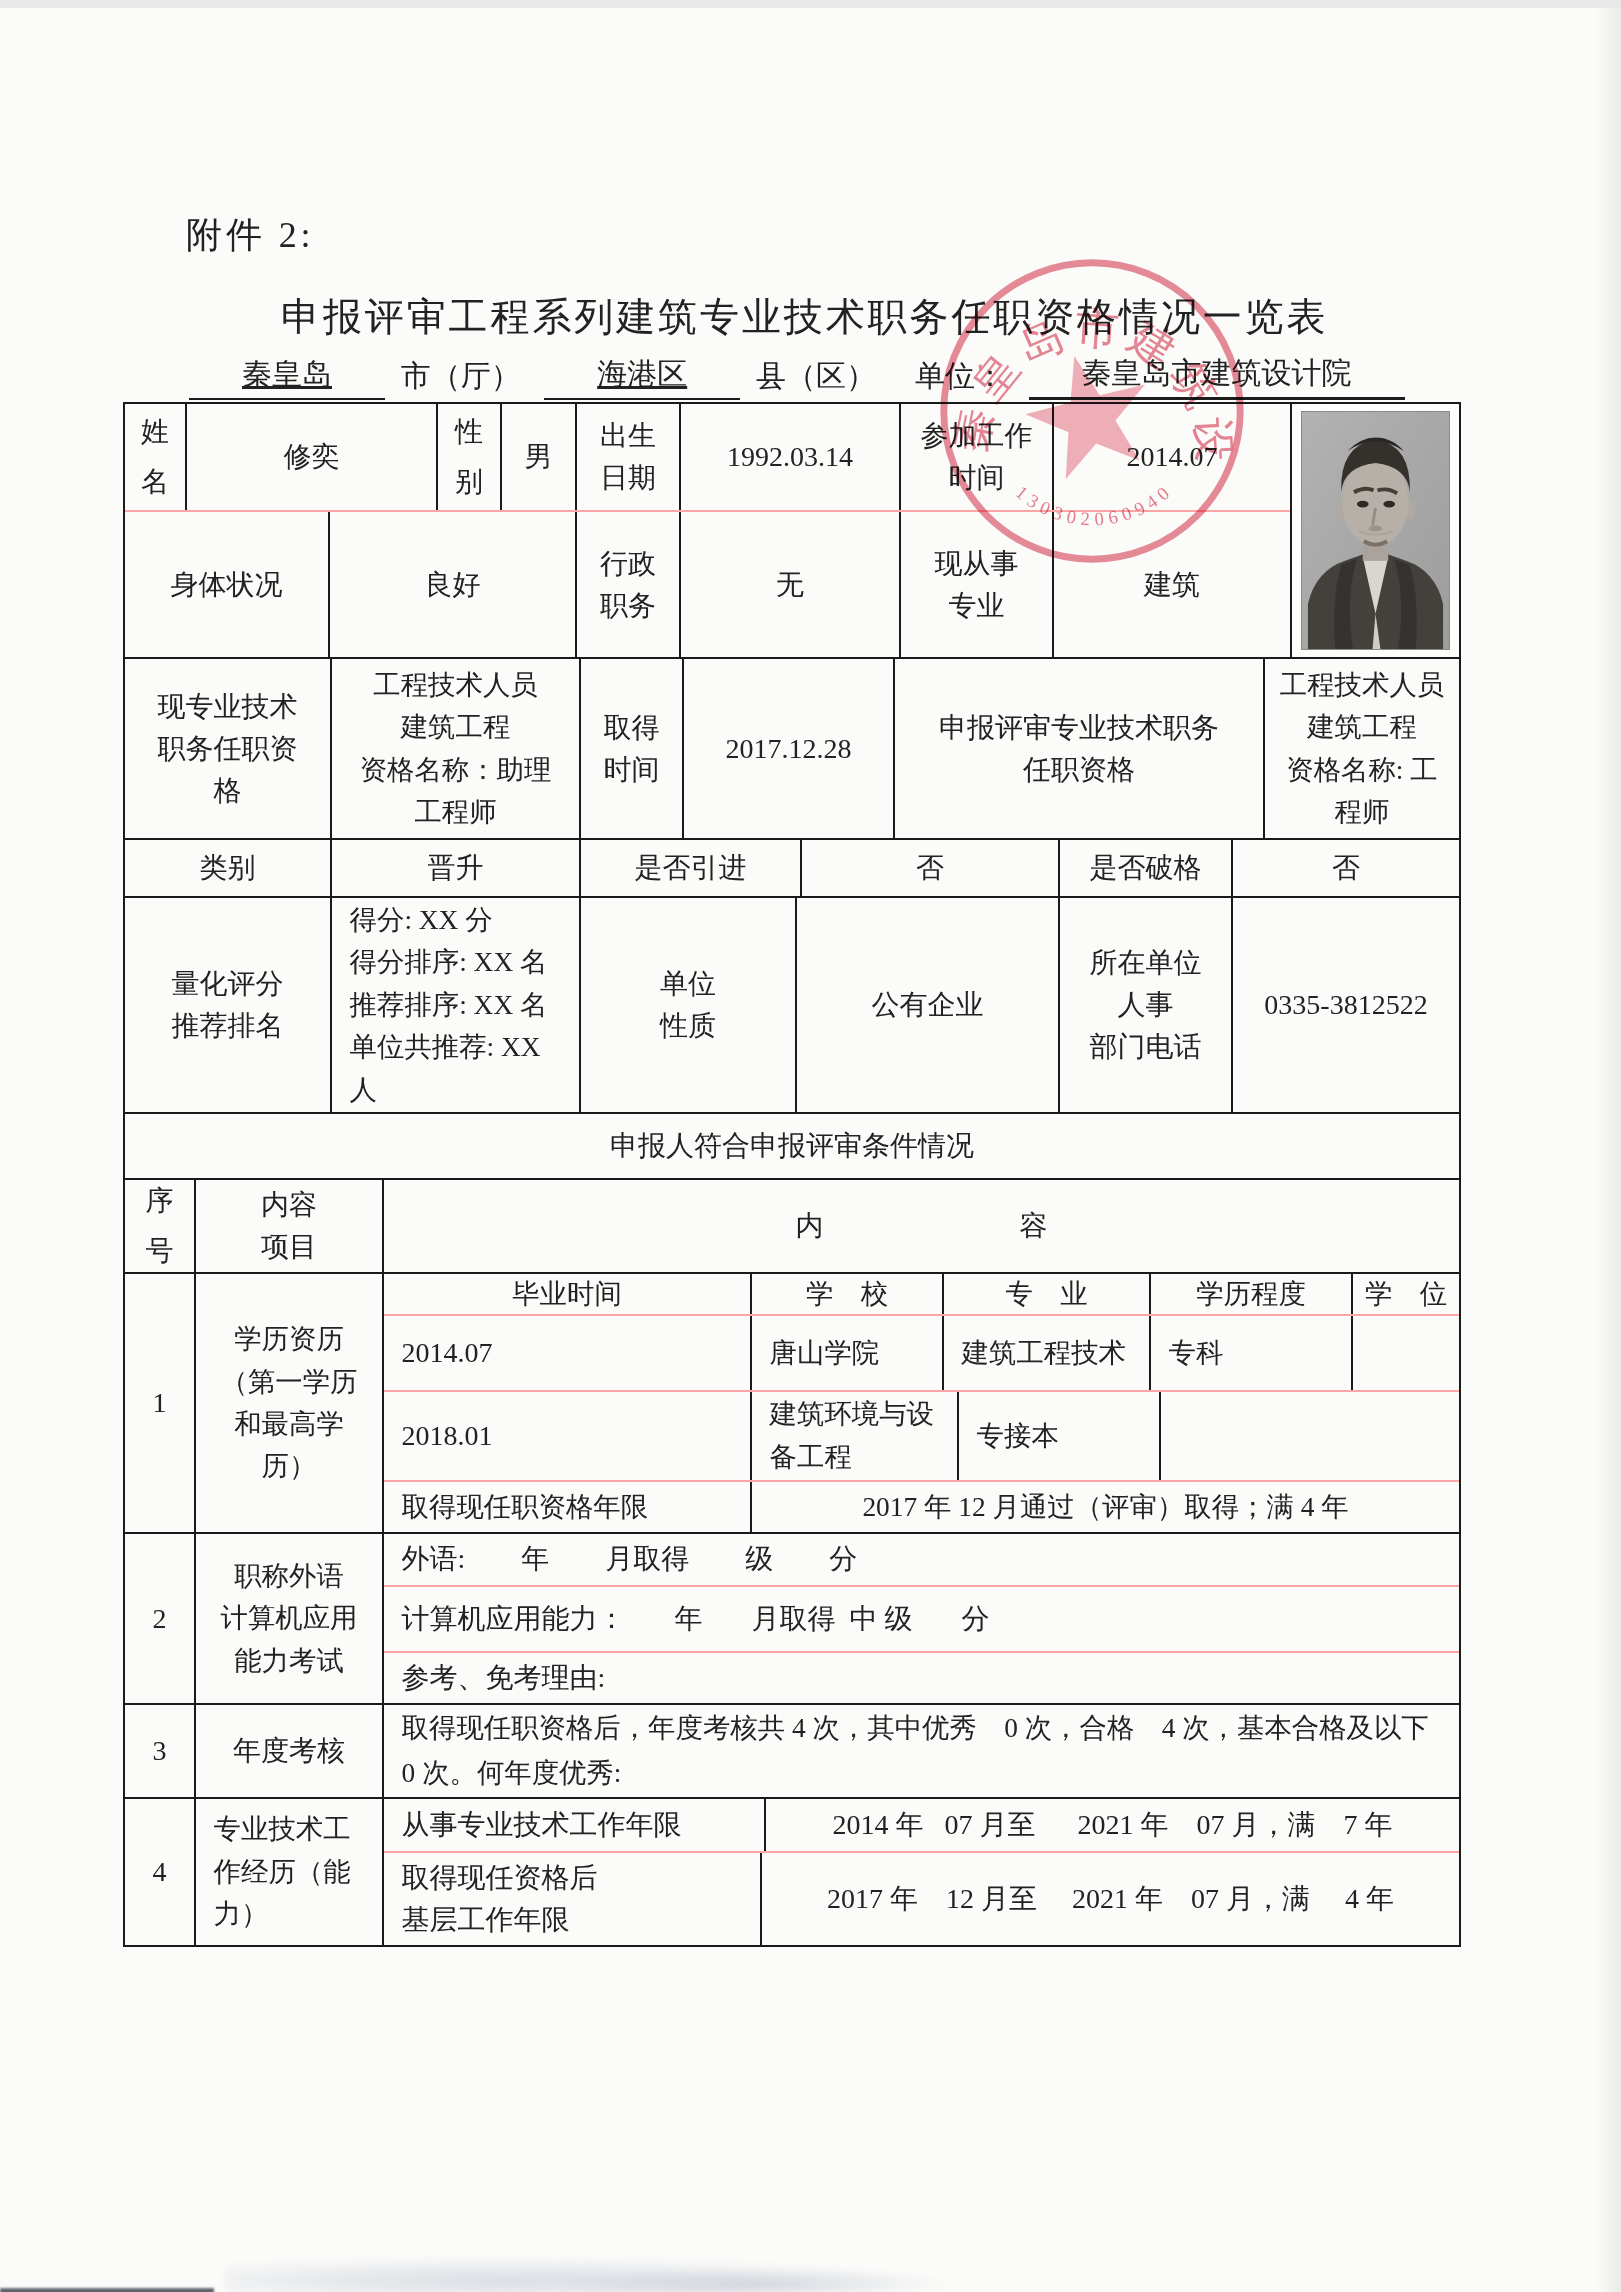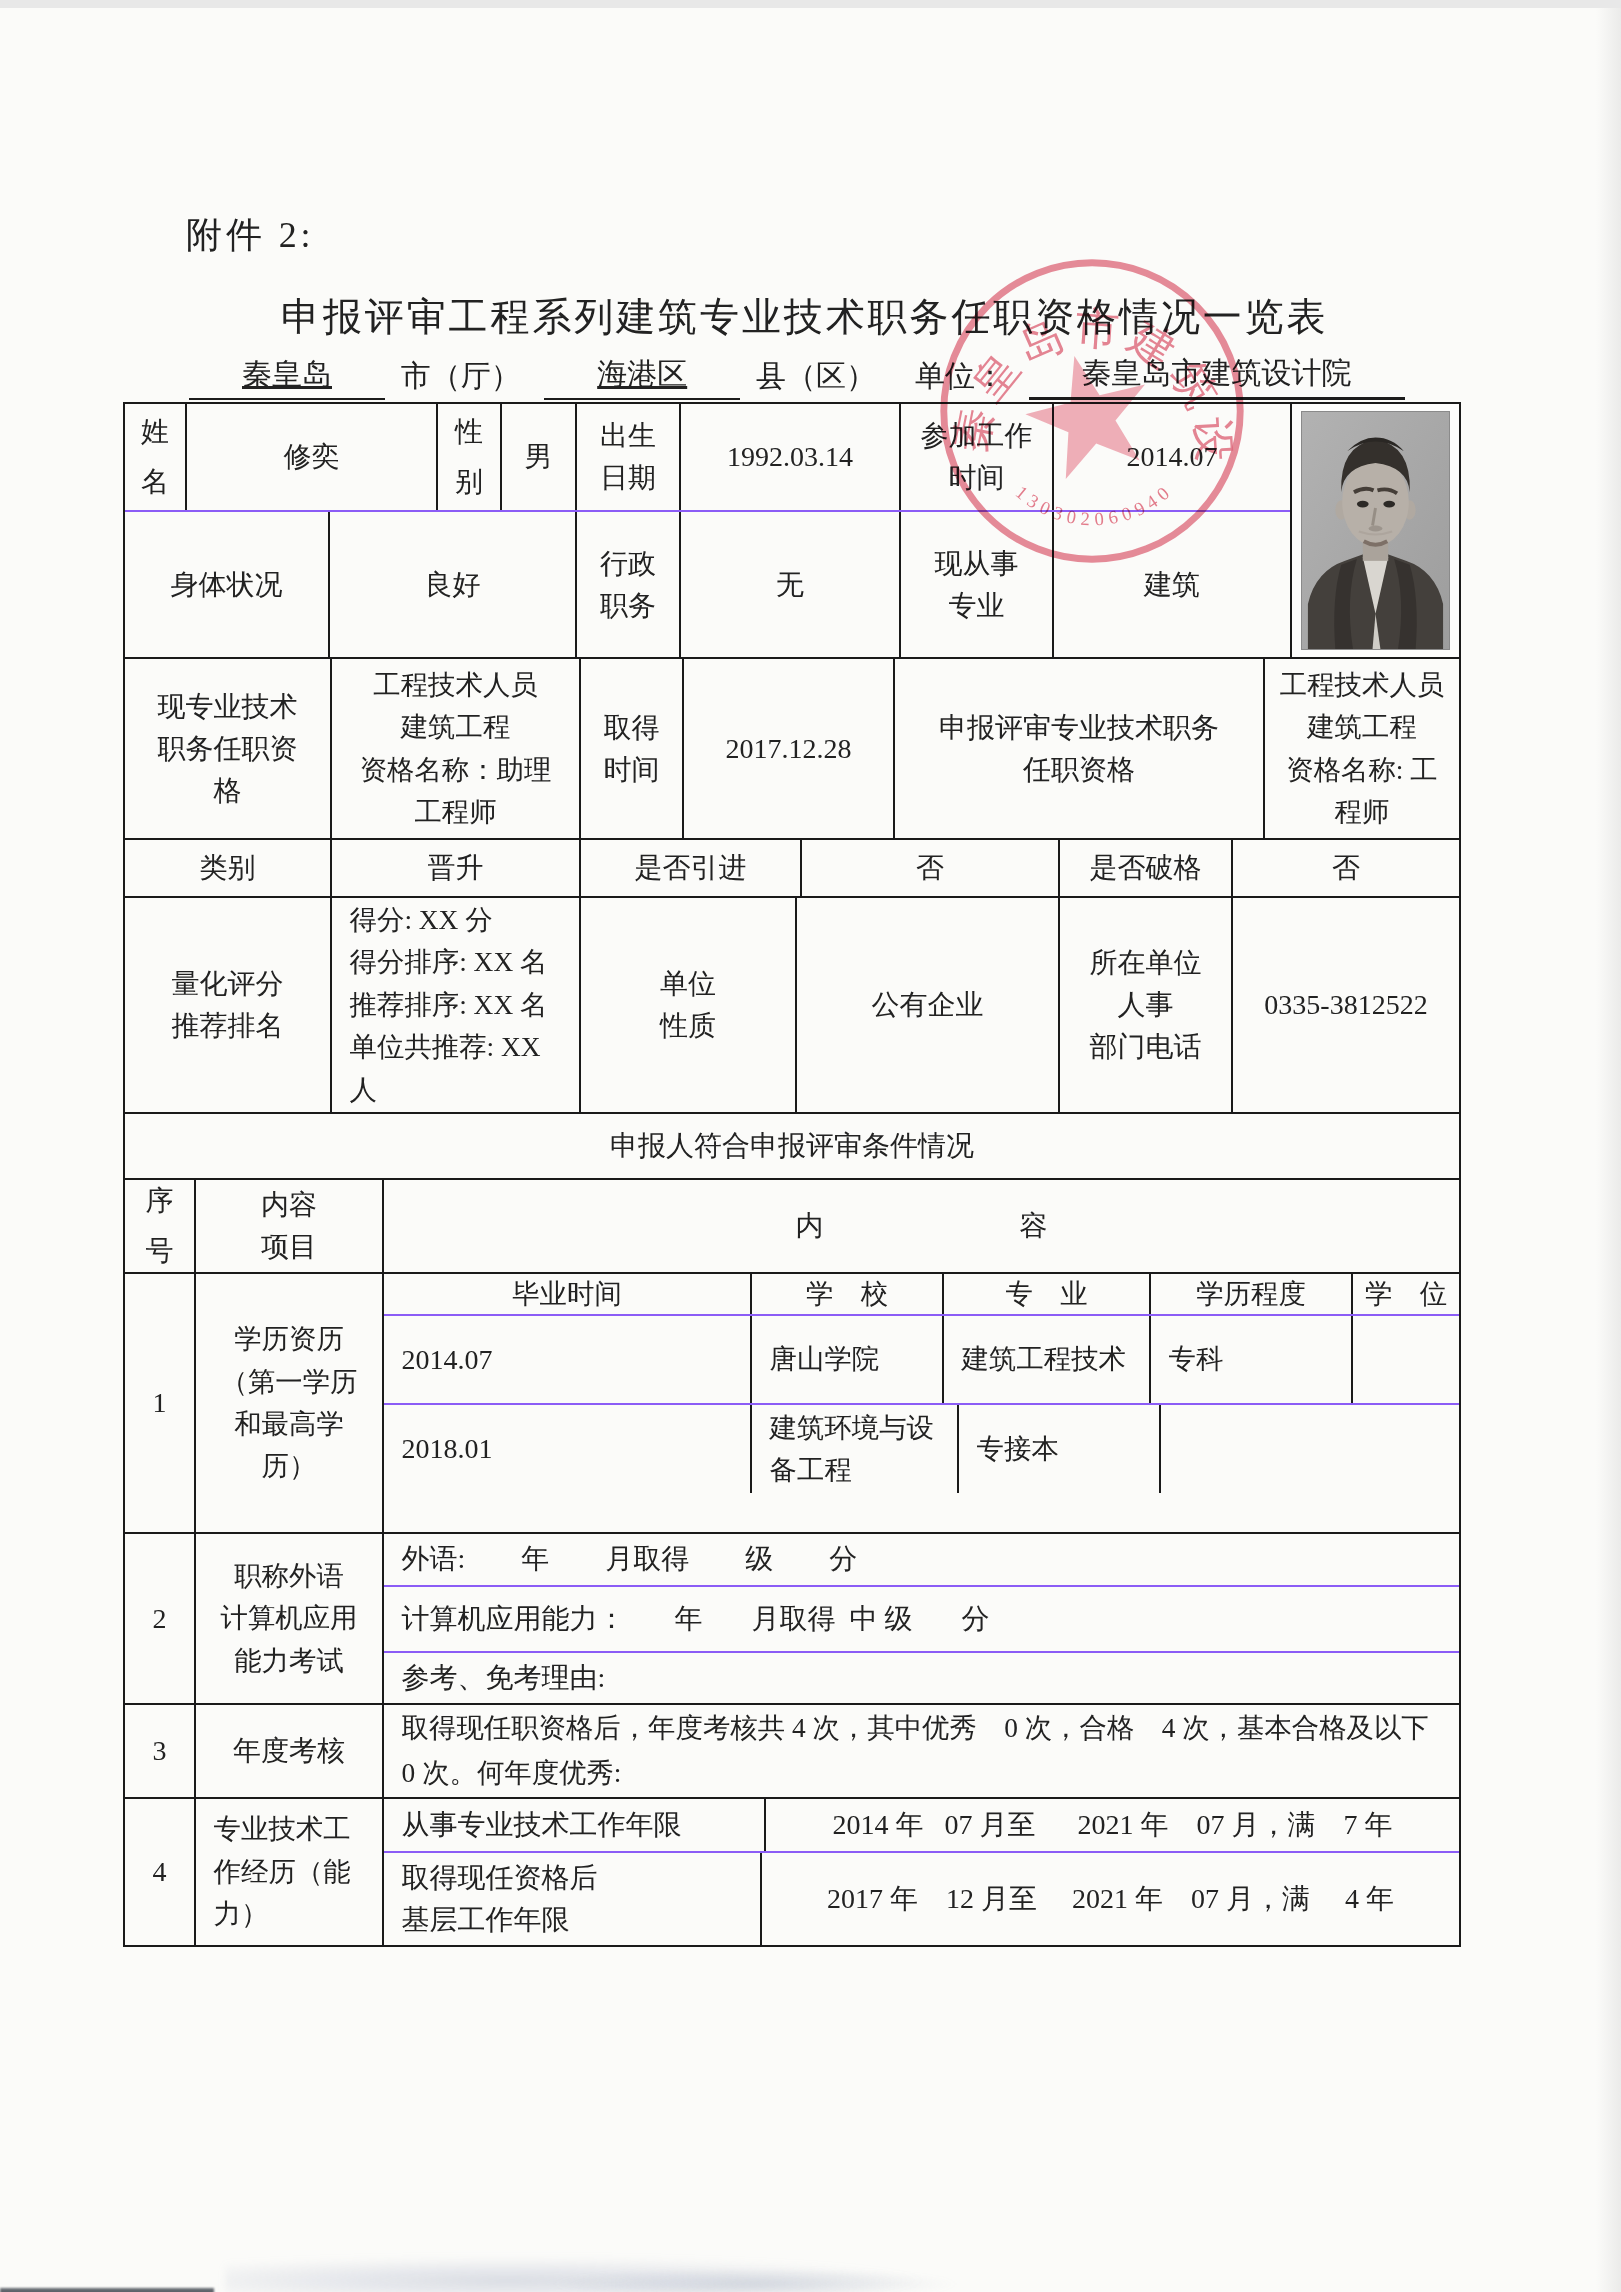--- a/index.html
+++ b/index.html
@@ -18,21 +18,21 @@
   .orgline .w384{width:376px;border-bottom-width:3.9px;}
   .orgline .lbl{padding-bottom:2.9px;}
   .ml16{margin-left:15.7px;text-align:right;} .ml24{margin-left:23.5px;} .mr24{margin-right:23.5px;}
 
   
   .tbl{position:absolute;left:123px;top:394px;width:1334px;border:2.9px solid #1a1a1a;background:transparent;}
   .trow{display:flex;}
   .tbl > .trow + .trow{border-top:2px solid #1a1a1a;}
   .trow > * + *{border-left:2px solid #1a1a1a;}
   .vstack{display:flex;flex-direction:column;flex:1;min-width:0;}
-  .vstack > * + *{border-top:2px solid #8b5cf6;}
+  .vstack > * + *{border-top:2px solid #fca5a5;}
   .c{
     box-sizing:border-box;display:flex;align-items:center;justify-content:center;
     text-align:center;padding:3.9px 9.8px;font-size:28px;line-height:1.5;
     white-space:pre-wrap;min-width:0;word-break:break-word;
   }
   .c.left{justify-content:flex-start;text-align:left;padding-left:17.6px;}
   .c.v{line-height:1.8;}
   .c.small{font-size:27.4px;line-height:1.55;}
   .flex1{flex:1;}
 
@@ -218,20 +218,24 @@
           <div class="c small left" style="width:207px">建筑工程技术</div>
           <div class="c small left" style="width:202px">专科</div>
           <div class="c small flex1"></div>
         </div>
         <div class="trow" style="height:88px">
           <div class="c left" style="width:366px">2018.01</div>
           <div class="c small left" style="width:207px">建筑环境与设备工程</div>
           <div class="c small left" style="width:202px">专接本</div>
           <div class="c small flex1"></div>
         </div>
+        <div class="trow" style="flex:1">
+          <div class="c small left" style="width:366px">取得现任职资格年限</div>
+          <div class="c small flex1">2017 年 12 月通过（评审）取得；满 4 年</div>
+        </div>
       </div>
     </div>
 
     <div class="trow" style="height:169px">
       <div class="c" style="width:69px">2</div>
       <div class="c small" style="width:188px">职称外语
 计算机应用
 能力考试</div>
       <div class="vstack">
         <div class="c left" style="height:52px">外语:        年        月取得        级        分</div>

